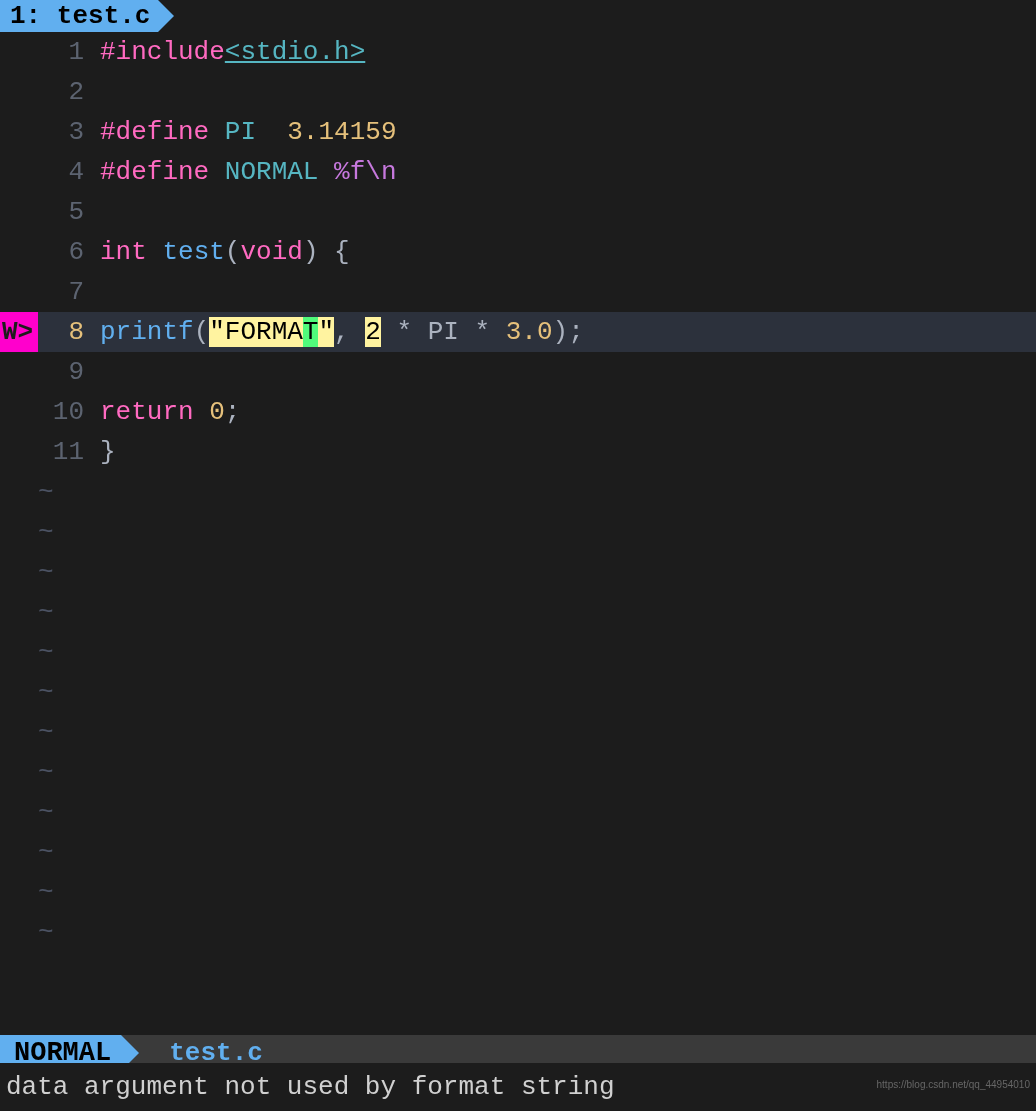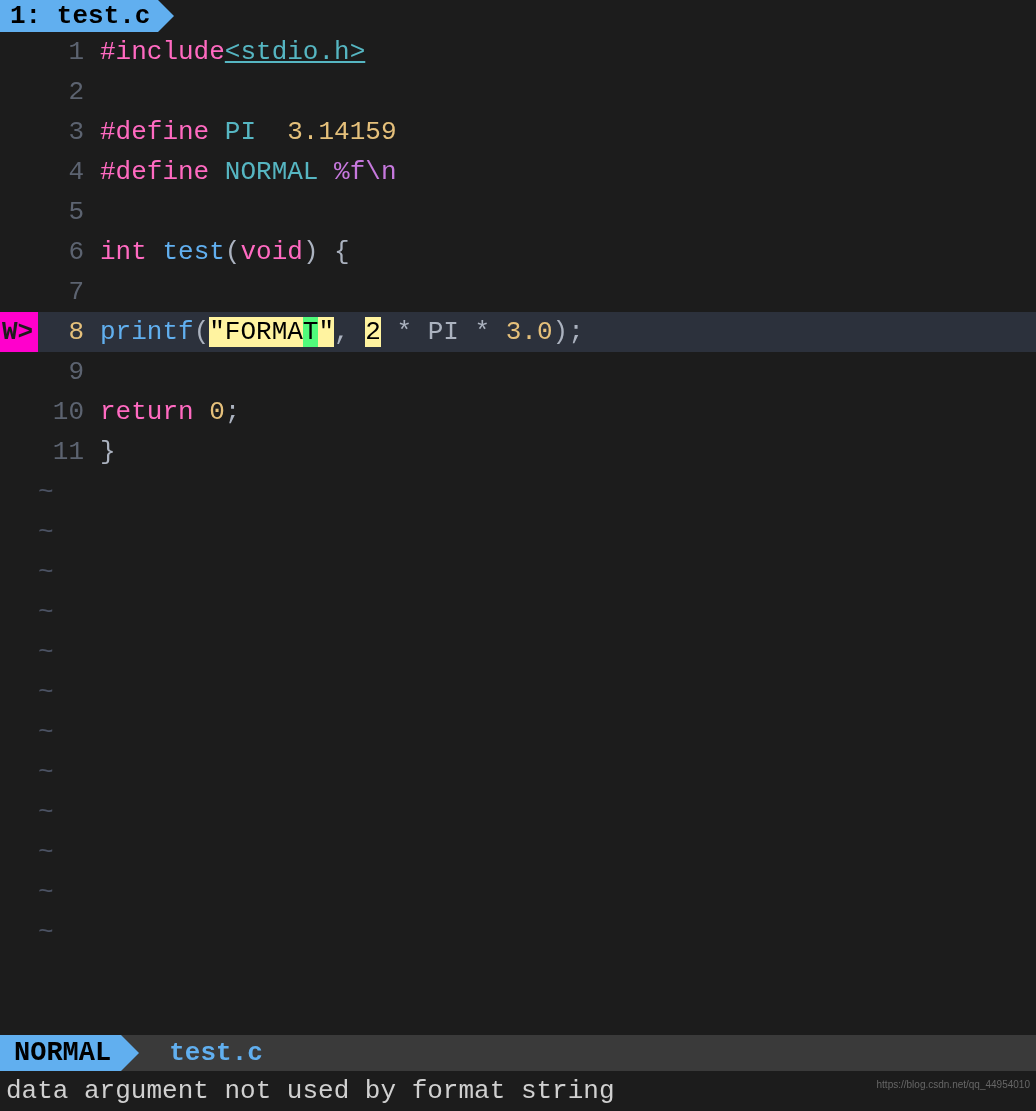--- a/index.html
+++ b/index.html
@@ -132,21 +132,21 @@
     color: #61afef;
     font-weight: bold;
     display: flex;
     align-items: center;
     font-size: 26px;
   }
   .msgline {
     position: absolute;
     left: 0; right: 0;
     bottom: 0;
-    height: 40px;
+    height: 48px;
     background: #1c1c1c;
     color: #d0d0d0;
     display: flex;
     align-items: center;
     padding-left: 6px;
     font-size: 26px;
   }
   .watermark {
     position: absolute;
     right: 6px;

